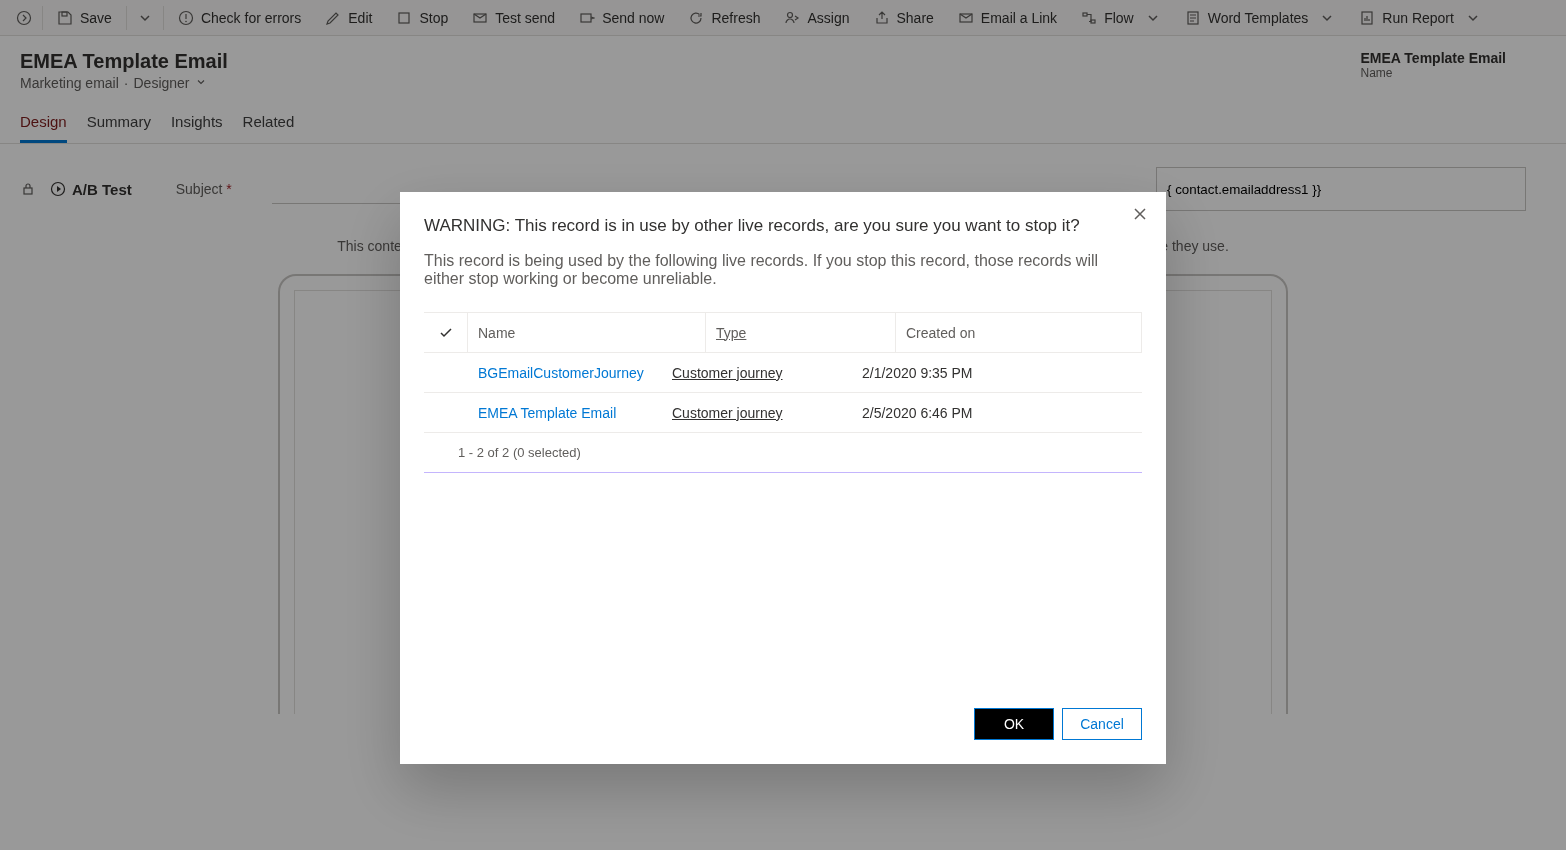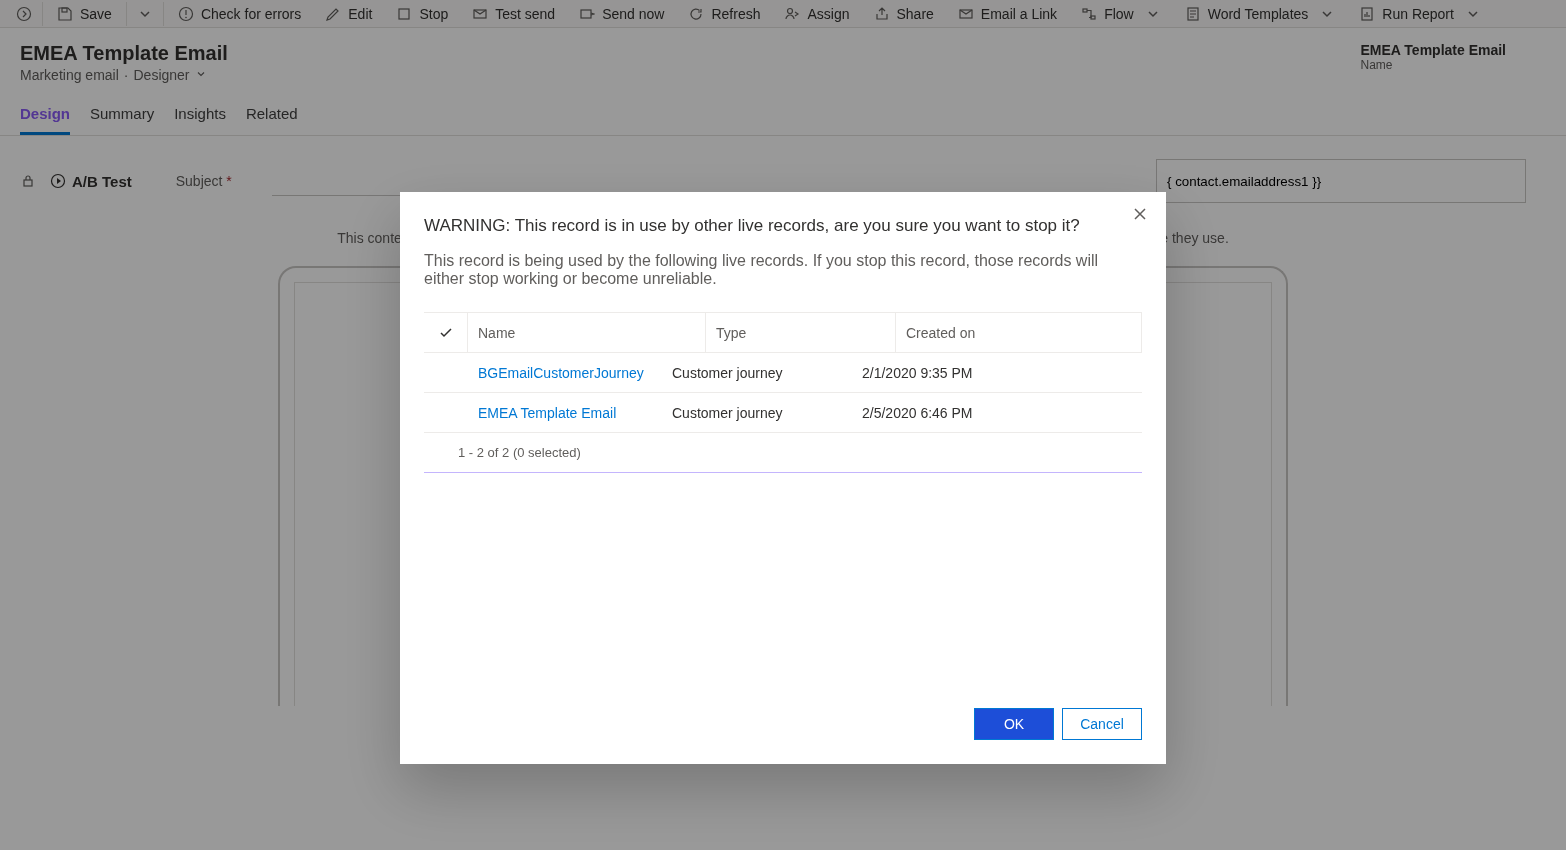--- a/index.html
+++ b/index.html
@@ -1,38 +1,38 @@
 <!DOCTYPE html>
 <html><head>
   <meta charset="utf-8">
   <style>
     * { box-sizing: border-box; margin: 0; padding: 0; }
     body { font-family: "Segoe UI", Tahoma, sans-serif; font-size: 14px; color: #323130; background: #fff; overflow: hidden; }
     
     
-    .command-bar { height: 28px; border-bottom: 1px solid #e1dfdd; display: flex; align-items: center; padding: 0 8px; background: #faf9f8; }
+    .command-bar { height: 36px; border-bottom: 1px solid #e1dfdd; display: flex; align-items: center; padding: 0 8px; background: #faf9f8; }
     .cmd-left-icon { width: 32px; display: flex; justify-content: center; }
     .cmd-btn { display: flex; align-items: center; gap: 7px; padding: 0 12px; height: 100%; background: none; border: none; cursor: pointer; color: #323130; font-size: 14px; }
     .cmd-sep { width: 1px; height: 24px; background: #e1dfdd; margin: 0 2px; }
     .chevron-btn { padding: 0 8px; }
     .icon { width: 16px; height: 16px; display: inline-flex; align-items: center; justify-content: center; color: #605e5c; fill: currentColor; }
     
     
     .page-header { padding: 14px 20px 0 20px; display: flex; justify-content: space-between; align-items: flex-start; }
     .title-area h1 { font-size: 20px; font-weight: 600; color: #323130; }
     .subtitle { font-size: 14px; color: #605e5c; margin-top: 2px; display: flex; align-items: center; gap: 5px; }
     .subtitle .chev { display: inline-block; }
     .right-info { text-align: left; padding-right: 40px; }
     .right-info .val { font-size: 14px; font-weight: 600; }
     .right-info .lbl { font-size: 12px; color: #605e5c; }
     
     
     .tabs { display: flex; gap: 20px; padding: 18px 20px 0 20px; border-bottom: 1px solid #e1dfdd; margin-top: 4px; }
     .tab { padding-bottom: 10px; cursor: pointer; color: #404040; border-bottom: 3px solid transparent; font-size: 15px; }
-    .tab.active { color: #8b5cf6; font-weight: 700; border-bottom-color: #0078d4; }
+    .tab.active { color: #7f1d1d; font-weight: 400; border-bottom-color: #0078d4; }
     
     
     .design-area { padding: 30px 20px; position: relative; }
     .ab-row { display: flex; align-items: center; gap: 14px; margin-bottom: 20px; }
     .lock-ic { color: #605e5c; }
     .ab-test { font-weight: 600; font-size: 15px; display: flex; align-items: center; gap: 6px; }
     .field-row { display: flex; align-items: center; gap: 40px; }
     .field-label { color: #605e5c; font-size: 14px; }
     .required { color: #a4262c; }
     .field-input { border: none; border-bottom: 1px solid #c8c6c4; height: 30px; width: 460px; }
@@ -47,29 +47,29 @@
     
     .overlay { position: fixed; inset: 0; background: rgba(0,0,0,0.4); display: flex; justify-content: center; align-items: flex-start; padding-top: 192px; }
     .dialog { width: 766px; background: #fff; padding: 24px 24px 24px 24px; box-shadow: 0 25px 57px rgba(0,0,0,.22); position: relative; min-height: 572px; display:flex; flex-direction:column; }
     .dialog-close { position: absolute; top: 14px; right: 18px; background: none; border: none; font-size: 18px; cursor: pointer; color: #605e5c; }
     .dialog-title { font-size: 17px; color: #323130; margin-bottom: 16px; font-weight: 400; }
     .dialog-desc { font-size: 16px; color: #605e5c; margin-bottom: 24px; }
     .grid { border-top: 1px solid #edebe9; }
     .grid-header, .grid-row { display: flex; align-items: center; border-bottom: 1px solid #edebe9; height: 40px; font-size: 14px; }
     .col-check { width: 44px; display:flex; justify-content:center; border-right: 1px solid #edebe9; height: 100%; align-items:center; }
     .col-name { flex: 0 0 238px; padding-left: 10px; }
-    .col-type { flex: 0 0 190px; padding-left: 10px; }
+    .col-type { flex: 0 0 190px; padding-left: 10px; text-decoration: underline; }
     .col-created { flex: 1; padding-left: 10px; }
     .grid-header { color: #605e5c; }
     .grid-header .hdr { border-right: 1px solid #edebe9; height:100%; display:flex; align-items:center; }
     .grid-row .col-name { color: #0078d4; padding-left: 54px; }
     .pager { font-size: 13px; color: #605e5c; padding: 12px 0 12px 34px; border-bottom: 1px solid #c4b5fd; }
     .dialog-buttons { margin-top: auto; display: flex; justify-content: flex-end; gap: 8px; padding-top: 20px; }
     .btn { min-width: 80px; height: 32px; font-size: 14px; border: 1px solid #8a8886; background: #fff; cursor: pointer; }
-    .btn.primary { background: #1d4ed8; border-color: #0078d4; color: #fff; }
+    .btn.primary { background: #000000; border-color: #0078d4; color: #fff; }
     .btn.secondary { color: #0078d4; border-color: #0078d4; }
   </style>
 </head>
 <body>
 
 <div class="command-bar">
   <div class="cmd-left-icon">
     <span class="icon">
       <svg viewBox="0 0 16 16">
           <circle cx="8" cy="8" r="6.5" fill="none" stroke="#605e5c" stroke-width="1.2"></circle>

